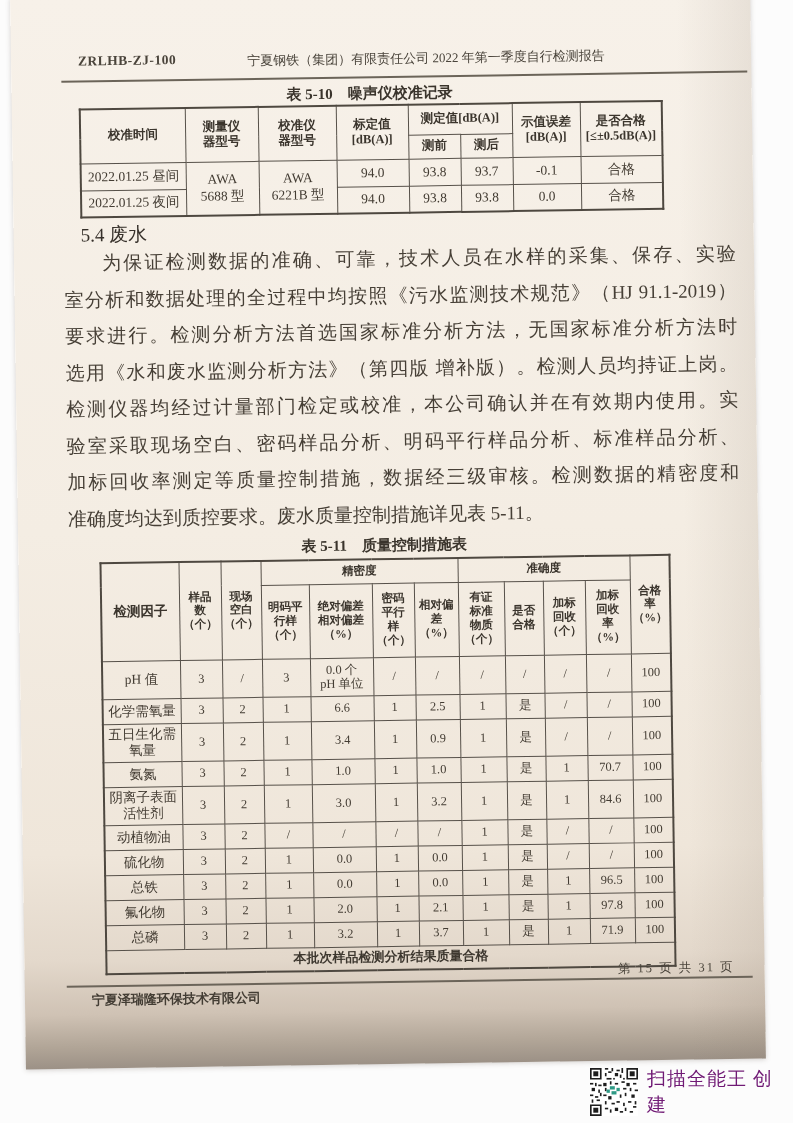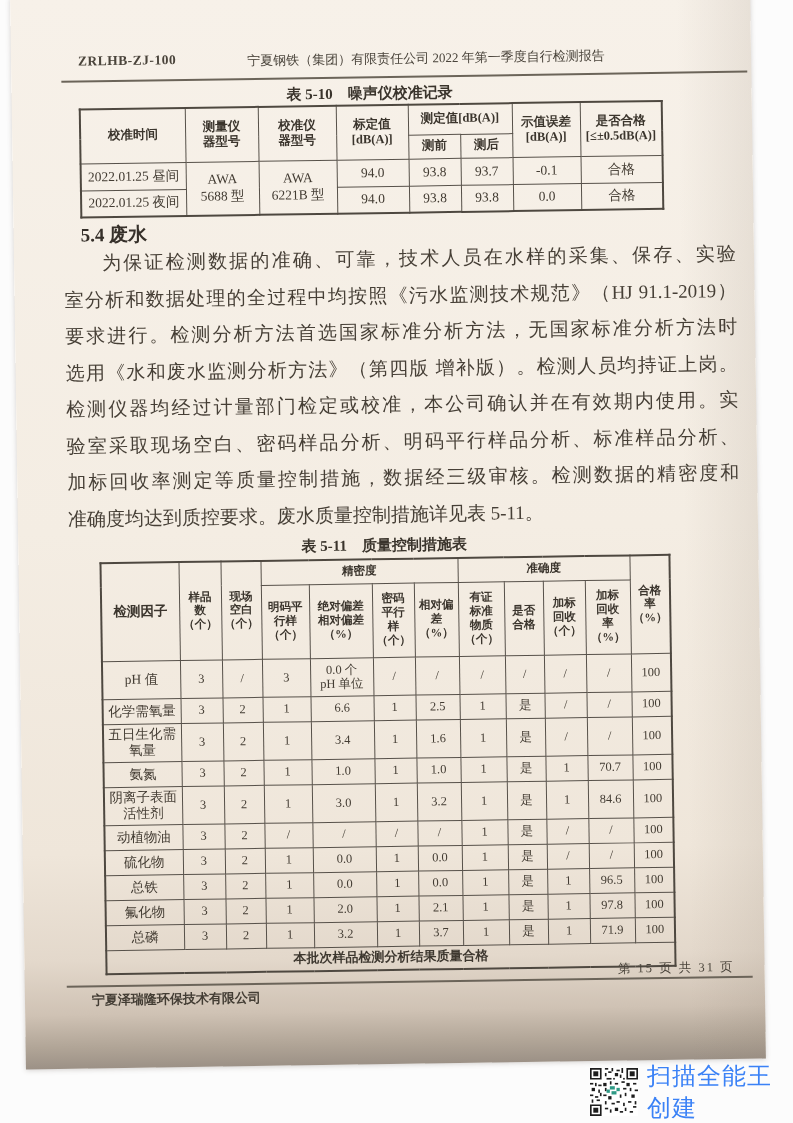--- a/index.html
+++ b/index.html
@@ -42,33 +42,33 @@
   .t511 th{font-size:11.5px;line-height:1.2;font-weight:700;}
   .t511 td{font-size:12.5px;line-height:1.15;}
   .t511 td.nm{font-size:13.5px;}
   .t511 .g{height:24px;font-size:12.5px;}
   .t511 .h2{height:74px;}
   .r25{height:25px;}
   .r38{height:38px;}
   .r24{height:24px;}
   .note td{font-size:13px;font-weight:600;color:#3d372f;}
   
-  .s54-head{left:67px;top:226px;font-size:19px;font-weight:700;color:#36302a;}
+  .s54-head{left:67px;top:226px;font-size:19px;font-weight:400;color:#36302a;}
   .para{left:50px;top:249px;width:672px;font-size:19px;color:#463f36;}
   .pline{height:36.5px;line-height:36.5px;text-align:justify;text-align-last:justify;}
   .pline.first{text-indent:38px;}
   .pline.last{text-align-last:left;}
   
   .foot-rule{left:42px;top:989px;width:686px;height:2px;background:#6b6459;}
   .page-info{left:520px;top:972px;width:190px;text-align:right;font-size:12.5px;letter-spacing:2px;color:#4a443b;}
   .company{left:67px;top:995px;font-size:13px;font-weight:600;color:#433d34;}
   
   .wm{left:590px;top:1066px;width:200px;height:52px;display:flex;align-items:center;}
   .wm-qr{width:48px;height:48px;flex:0 0 48px;}
-  .wm-text{margin-left:9px;font-size:24px;color:#3b82f6;letter-spacing:1px;font-family:"Liberation Serif","DejaVu Serif",serif;}
+  .wm-text{margin-left:9px;font-size:19px;color:#701a75;letter-spacing:1px;font-family:"Liberation Serif","DejaVu Serif",serif;}
 </style>
 </head>
 <body>
 
 <div class="paper">
 
   <div class="abs doc-code">ZRLHB-ZJ-100</div>
   <div class="abs rep-title">宁夏钢铁（集团）有限责任公司 2022 年第一季度自行检测报告</div>
   <div class="abs head-rule"></div>
 
@@ -237,21 +237,21 @@
           <td>100</td>
         </tr>
         <tr class="r38">
           <td class="nm">五日生化需
 氧量</td>
           <td>3</td>
           <td>2</td>
           <td>1</td>
           <td>3.4</td>
           <td>1</td>
-          <td>1.6</td>
+          <td>0.9</td>
           <td>1</td>
           <td>是</td>
           <td>/</td>
           <td>/</td>
           <td>100</td>
         </tr>
         <tr class="r25">
           <td class="nm">氨氮</td>
           <td>3</td>
           <td>2</td>

